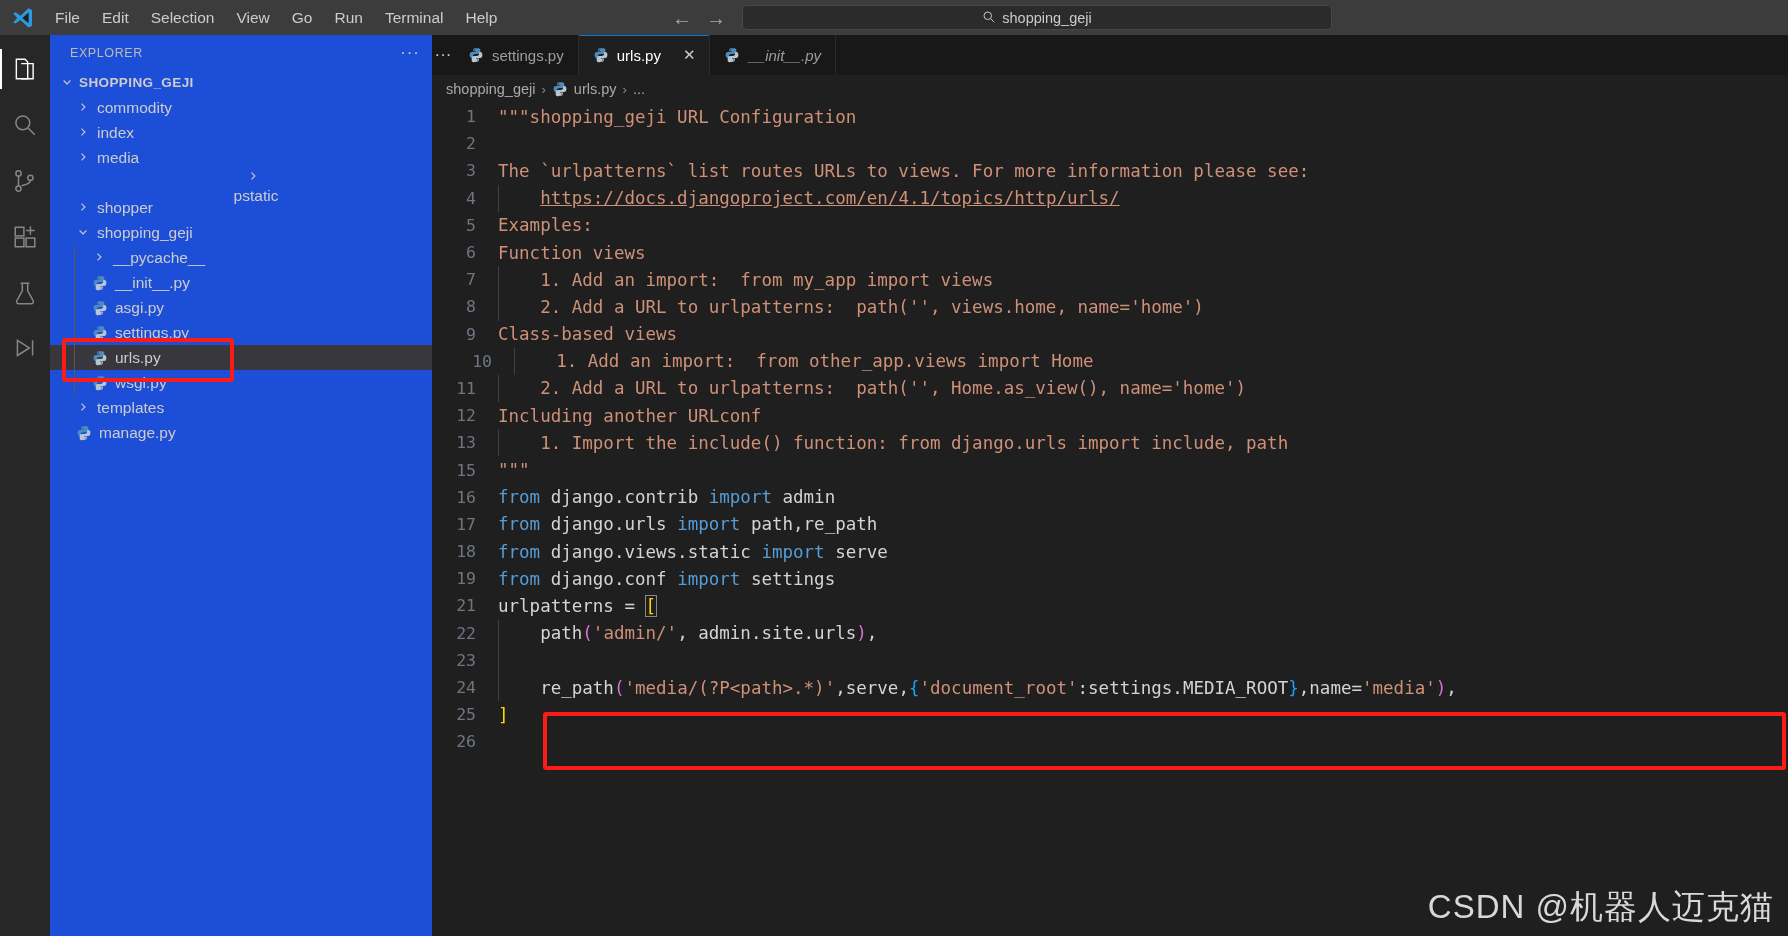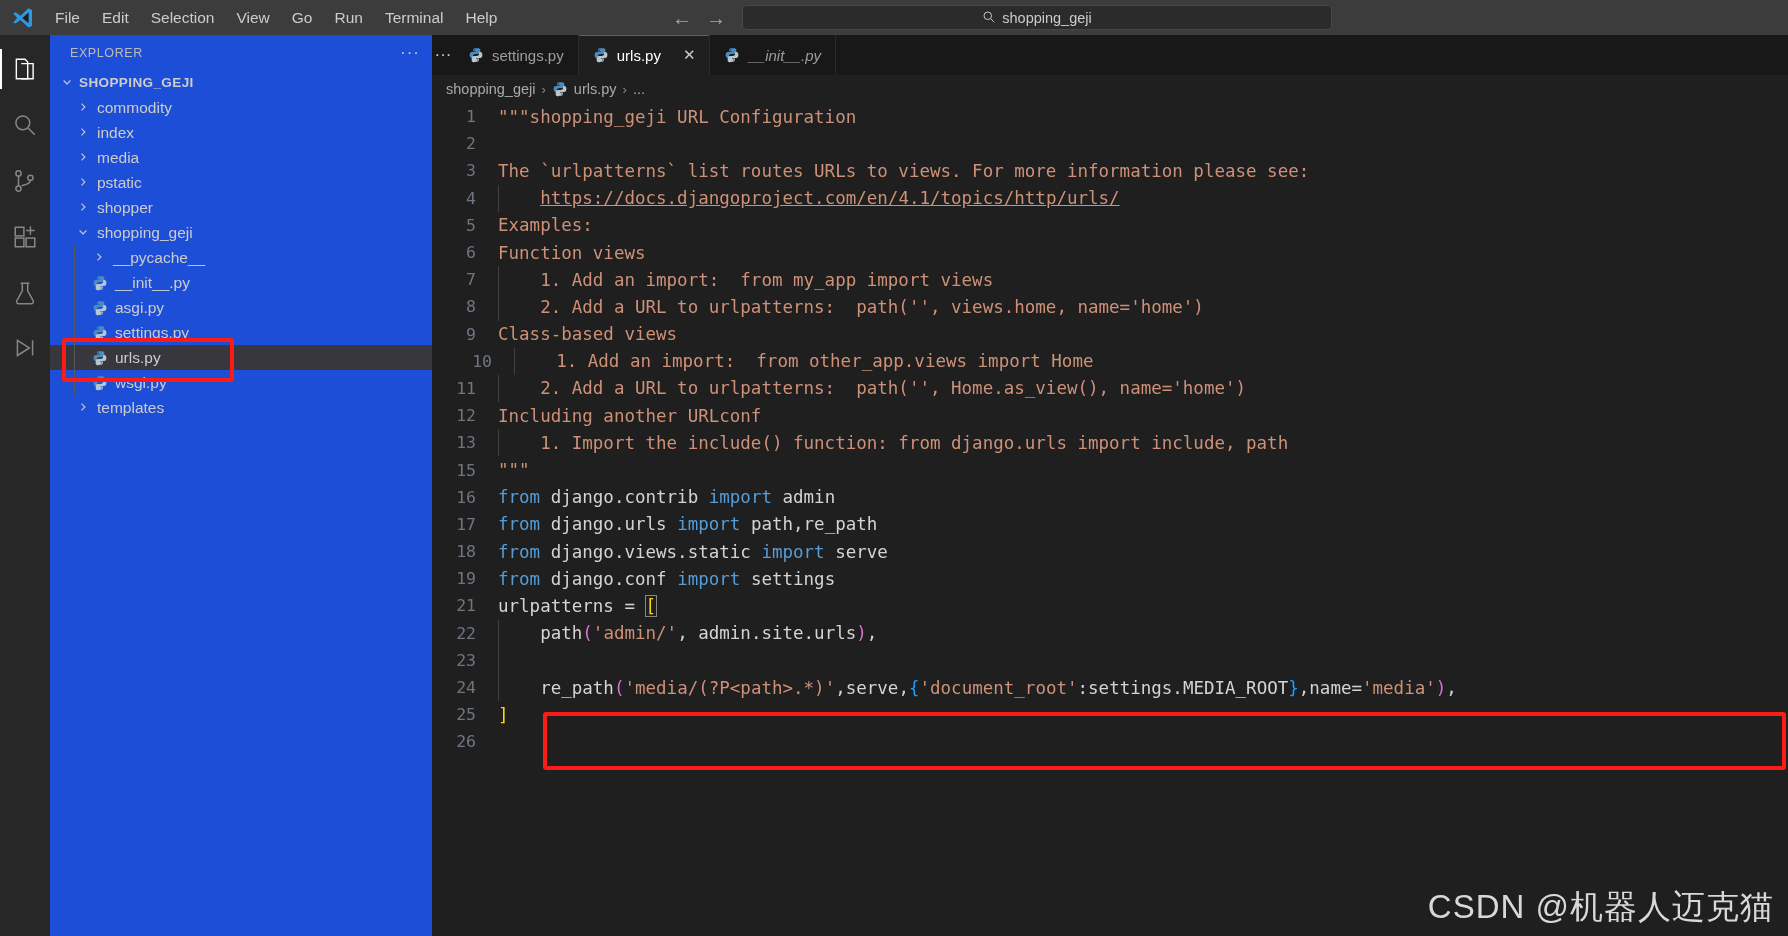--- a/index.html
+++ b/index.html
@@ -289,21 +289,21 @@
             <path d="M6 3.5 L10.5 8 L6 12.5"></path>
           </svg></span>
         <span class="rowlabel">index</span>
       </div>
       <div class="tree-row" style="padding-left: 24px;">
         <span class="twisty"><svg width="12" height="12" viewBox="0 0 16 16" fill="none" stroke="#cccccc" stroke-width="1.5">
             <path d="M6 3.5 L10.5 8 L6 12.5"></path>
           </svg></span>
         <span class="rowlabel">media</span>
       </div>
-      <div class="tree-row" style="padding-left: 24px;">
+      <div class="tree-row" style="padding-left: 24px; flex-direction: column;">
         <span class="twisty"><svg width="12" height="12" viewBox="0 0 16 16" fill="none" stroke="#cccccc" stroke-width="1.5">
             <path d="M6 3.5 L10.5 8 L6 12.5"></path>
           </svg></span>
         <span class="rowlabel">pstatic</span>
       </div>
       <div class="tree-row" style="padding-left: 24px;">
         <span class="twisty"><svg width="12" height="12" viewBox="0 0 16 16" fill="none" stroke="#cccccc" stroke-width="1.5">
             <path d="M6 3.5 L10.5 8 L6 12.5"></path>
           </svg></span>
         <span class="rowlabel">shopper</span>
@@ -369,20 +369,29 @@
     <path d="M12.1 22c2.4 0 4.3-.5 4.3-2.6v-2.1h-4.5v-.8h6.3c2.1 0 3.4-1.4 3.4-4.5s-1.2-4.4-3.3-4.4h-1.6v2.6c0 2.2-1.9 3.3-3.9 3.3h-4c-1.9 0-3.3 1.2-3.3 3.2v3.7c0 1.8 1.5 2.6 3.9 2.6zm2.5-1.5c-.5 0-.9-.4-.9-.9s.4-.9.9-.9.9.4.9.9-.4.9-.9.9z" fill="#b8c6d0"></path>
   </svg>
         </span>
         <span class="rowlabel">wsgi.py</span>
       </div>
       <div class="tree-row" style="padding-left: 24px; align-items: center;">
         <span class="twisty"><svg width="12" height="12" viewBox="0 0 16 16" fill="none" stroke="#cccccc" stroke-width="1.5">
             <path d="M6 3.5 L10.5 8 L6 12.5"></path>
           </svg></span>
         <span class="rowlabel">templates</span>
+      </div>
+      <div class="tree-row" style="padding-left: 24px;">
+        <span class="py-icon">
+          <svg width="16" height="16" viewBox="0 0 24 24">
+    <path d="M11.9 2c-2.4 0-4.3.5-4.3 2.6v2.1h4.5v.8H5.8C3.7 7.5 2.4 8.9 2.4 12s1.2 4.4 3.3 4.4h1.6v-2.6c0-2.2 1.9-3.3 3.9-3.3h4c1.9 0 3.3-1.2 3.3-3.2V4.6C18.5 2.8 17 2 14.6 2zm-2.5 1.5c.5 0 .9.4.9.9s-.4.9-.9.9-.9-.4-.9-.9.4-.9.9-.9z" fill="#4b8bbe"></path>
+    <path d="M12.1 22c2.4 0 4.3-.5 4.3-2.6v-2.1h-4.5v-.8h6.3c2.1 0 3.4-1.4 3.4-4.5s-1.2-4.4-3.3-4.4h-1.6v2.6c0 2.2-1.9 3.3-3.9 3.3h-4c-1.9 0-3.3 1.2-3.3 3.2v3.7c0 1.8 1.5 2.6 3.9 2.6zm2.5-1.5c-.5 0-.9-.4-.9-.9s.4-.9.9-.9.9.4.9.9-.4.9-.9.9z" fill="#b8c6d0"></path>
+  </svg>
+        </span>
+        <span class="rowlabel">manage.py</span>
       </div>
     </div>
 </div>
 
 <div id="editor-area">
   <div id="tabbar">
     <div style="width:22px;display:flex;align-items:center;justify-content:center;color:#cccccc;font-size:17px;">···</div>
   <div class="tab">
         <span style="display: flex;">
           <svg width="16" height="16" viewBox="0 0 24 24">

